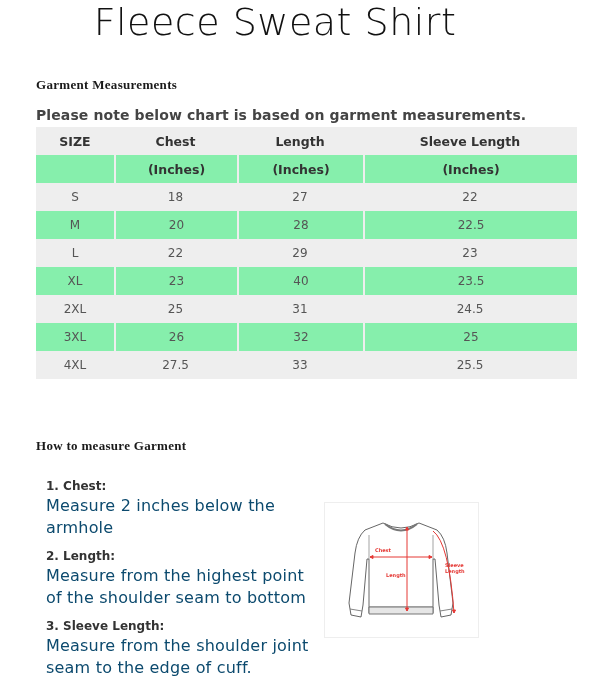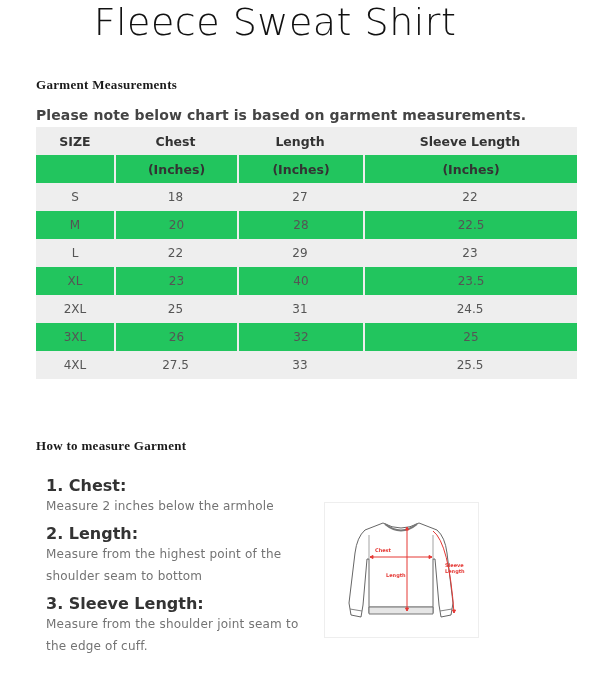--- a/index.html
+++ b/index.html
@@ -7,30 +7,30 @@
            font-family: "DejaVu Sans", "Liberation Sans", sans-serif; color: #222; }
     .title { position: absolute; top: 0px; left: 0; width: 550px; text-align: center;
              font-size: 38px; font-weight: 300; color: #111; letter-spacing: 0.5px;
              font-family: "DejaVu Sans", sans-serif; line-height: 44px; }
     .section-heading { position: absolute; left: 36px; font-size: 13px; font-weight: bold; color: #1a1a1a; letter-spacing: 0.3px; font-family: Liberation Serif, serif; }
     .note { position: absolute; left: 36px; top: 107px; font-size: 14px; font-weight: bold; color: #444; letter-spacing: 0.1px; }
     table.size-table { position: absolute; left: 36px; top: 127px; width: 541px; border-collapse: separate;
                        border-spacing: 0; background: #eeeeee; table-layout: fixed; }
     .size-table td, .size-table th { height: 28px; padding: 0; text-align: center; font-size: 12px; color: #555; }
     .size-table th { font-weight: bold; color: #333; font-size: 12.5px; }
-    .size-table tr.white td, .size-table tr.white th { background: #22c55e; }
+    .size-table tr.white td, .size-table tr.white th { background: #86efac; }
     .size-table tr.white td + td, .size-table tr.white th + th { border-left: 2px solid #eeeeee; }
     .size-table tr.white td, .size-table tr.white th { border-top: 0; }
     .size-table tr.white > * { box-shadow: inset 0 0 0 0 #eee; }
     .size-table tr.white td:first-child, .size-table tr.white th:first-child { border-left: 0; }
     .size-table tr > *:first-child { }
     .measure-list { position: absolute; left: 46px; top: 477px; width: 270px; }
     .measure-item { margin-bottom: 8px; }
-    .measure-label { font-size: 16px; font-weight: bold; color: #333; line-height: 18px; }
-    .measure-desc { font-size: 12px; color: #737373; line-height: 22px; letter-spacing: 0.2px; }
+    .measure-label { font-size: 12px; font-weight: bold; color: #333; line-height: 18px; }
+    .measure-desc { font-size: 16px; color: #0c4a6e; line-height: 22px; letter-spacing: 0.2px; }
     .diagram { position: absolute; left: 324px; top: 502px; width: 153px; height: 134px;
                border: 1px solid #eeeeee; background: #fff; }
     .diagram svg { display: block; }
   </style>
 </head>
 <body>
 
 <div class="title">Fleece Sweat Shirt</div>
 
 <div class="section-heading" style="top:77px;">Garment Measurements</div>

